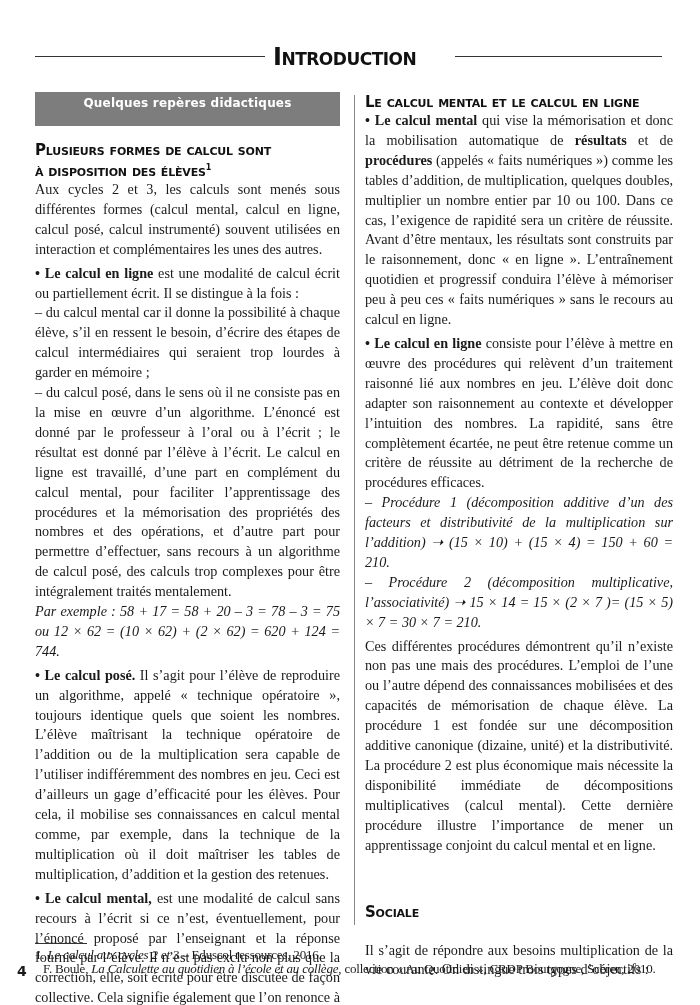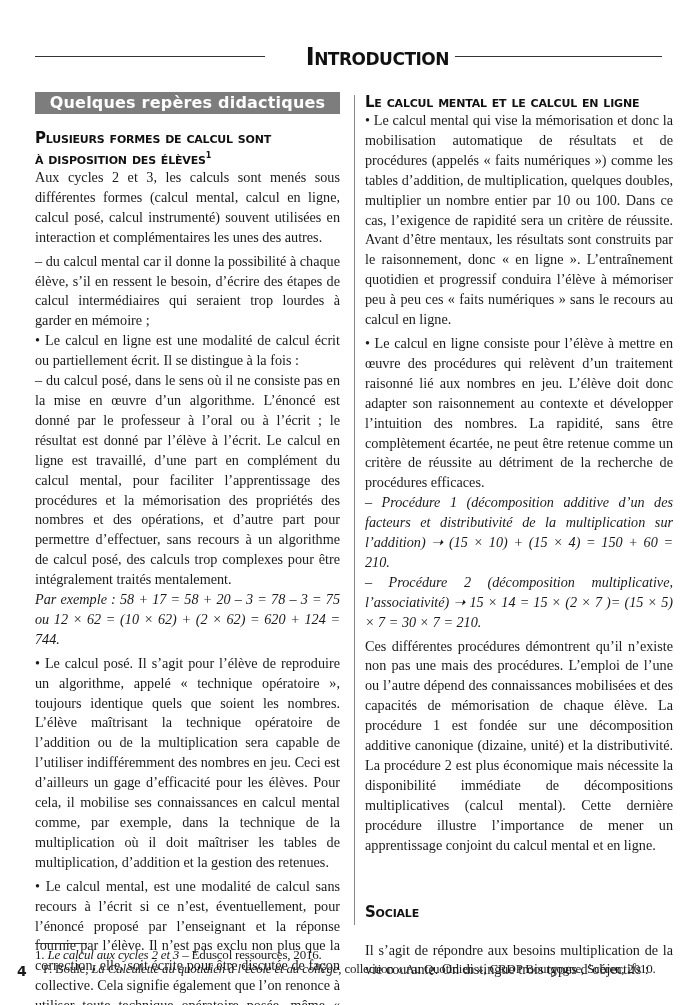--- a/index.html
+++ b/index.html
@@ -2,35 +2,35 @@
 <html><head>
 <meta charset="utf-8">
 <style>
   html, body { margin: 0; padding: 0; background: #ffffff; }
   body { width: 700px; height: 1005px; position: relative; overflow: hidden;
          font-family: "Liberation Serif", serif; color: #1a1a1a; }
   .page-header { position: absolute; left: 35px; top: 40px; width: 627px; height: 36px; }
   .page-header .rule { position: absolute; top: 16px; height: 1px; background: #333; }
   .page-header .rule.left { left: 0; width: 230px; }
   .page-header .rule.right { left: 420px; width: 207px; }
-  .page-header .title { position: absolute; left: 238px; top: 0; width: 176px; text-align: right;
+  .page-header .title { position: absolute; left: 238px; top: 0; width: 176px; text-align: left;
          font-family: "DejaVu Sans", sans-serif; font-weight: bold; font-size: 24px; letter-spacing: -0.5px;
          font-variant: small-caps; color: #111; line-height: 34px; }
   .col { position: absolute; top: 92px; width: 305px; font-size: 14.2px; line-height: 19.9px; text-align: justify; }
   .col.left { left: 35px; }
   .col.right { left: 365px; width: 308px; }
   .divider { position: absolute; left: 354px; top: 95px; width: 1px; height: 830px; background: #888; }
   .banner { background: #7d7d7d; color: #fff; text-align: center; font-family: "DejaVu Sans", sans-serif;
-            font-weight: bold; font-size: 16px; height: 22px; line-height: 22px; letter-spacing: 0.2px; }
+            font-weight: bold; font-size: 12px; height: 34px; line-height: 22px; letter-spacing: 0.2px; }
   .h2 { font-family: "DejaVu Sans", sans-serif; font-weight: bold; font-variant: small-caps;
         font-size: 15px; line-height: 17px; color: #111; text-align: left; letter-spacing: -0.2px; }
   .h2 sup { font-size: 8px; }
   p { margin: 0; }
   .para { margin-bottom: 4px; }
-  b { font-weight: normal; }
+  b { font-weight: bold; }
   .ex { font-style: italic; }
   .footnote-rule { position: absolute; left: 35px; top: 943px; width: 52px; height: 1px; background: #333; }
   .footnotes { position: absolute; left: 35px; top: 948px; width: 640px; font-size: 13px; line-height: 14px;
                font-family: "Liberation Serif", serif; letter-spacing: -0.2px; }
   .footnotes .fn2 { padding-left: 8px; }
   .page-number { position: absolute; left: 17px; top: 963px; font-family: "DejaVu Sans", sans-serif;
                  font-weight: bold; font-size: 14px; }
 </style>
 </head>
 <body>
@@ -44,22 +44,22 @@
 <div class="divider"></div>
 
 <div class="col left">
   <div class="banner">Quelques repères didactiques</div>
   <div style="height:16px"></div>
   <div class="h2">
     <span>Plusieurs formes de calcul sont</span><br>
     <span>à disposition des élèves</span><sup>1</sup>
   </div>
   <p class="para">Aux cycles 2 et 3, les calculs sont menés sous différentes formes (calcul mental, calcul en ligne, calcul posé, calcul instrumenté) souvent utilisées en interaction et complémentaires les unes des autres.</p>
+  <p><b>• Le calcul en ligne</b><span> est une modalité de calcul écrit ou partiellement écrit. Il se distingue à la fois :</span></p>
   <p>– du calcul mental car il donne la possibilité à chaque élève, s’il en ressent le besoin, d’écrire des étapes de calcul intermédiaires qui seraient trop lourdes à garder en mémoire ;</p>
-  <p><b>• Le calcul en ligne</b><span> est une modalité de calcul écrit ou partiellement écrit. Il se distingue à la fois :</span></p>
   <p>– du calcul posé, dans le sens où il ne consiste pas en la mise en œuvre d’un algorithme. L’énoncé est donné par le professeur à l’oral ou à l’écrit ; le résultat est donné par l’élève à l’écrit. Le calcul en ligne est travaillé, d’une part en complément du calcul mental, pour faciliter l’apprentissage des procédures et la mémorisation des propriétés des nombres et des opérations, et d’autre part pour permettre d’effectuer, sans recours à un algorithme de calcul posé, des calculs trop complexes pour être intégralement traités mentalement.</p>
   <p class="para ex">Par exemple : 58 + 17 = 58 + 20 – 3 = 78 – 3 = 75 ou 12 × 62 = (10 × 62) + (2 × 62) = 620 + 124 = 744.</p>
   <p class="para"><b>• Le calcul posé.</b><span> Il s’agit pour l’élève de reproduire un algorithme, appelé « technique opératoire », toujours identique quels que soient les nombres. L’élève maîtrisant la technique opératoire de l’addition ou de la multiplication sera capable de l’utiliser indifféremment des nombres en jeu. Ceci est d’ailleurs un gage d’efficacité pour les élèves. Pour cela, il mobilise ses connaissances en calcul mental comme, par exemple, dans la technique de la multiplication où il doit maîtriser les tables de multiplication, d’addition et la gestion des retenues.</span></p>
   <p class="para"><b>• Le calcul mental,</b><span> est une modalité de calcul sans recours à l’écrit si ce n’est, éventuellement, pour l’énoncé proposé par l’enseignant et la réponse fournie par l’élève. Il n’est pas exclu non plus que la correction, elle, soit écrite pour être discutée de façon collective. Cela signifie également que l’on renonce à utiliser toute technique opératoire posée, même « dans la tête ».</span></p>
 
 </div>
 
 <div class="col right">
   <div class="h2" style="margin-top:2px;margin-bottom:0;">Le calcul mental et le calcul en ligne</div>
   <p class="para"><b>• Le calcul mental</b><span> qui vise la mémorisation et donc la mobilisation automatique de </span><b>résultats</b><span> et de </span><b>procédures</b><span> (appelés « faits numériques ») comme les tables d’addition, de multiplication, quelques doubles, multiplier un nombre entier par 10 ou 100.  Dans ce cas, l’exigence de rapidité sera un critère de réussite. Avant d’être mentaux, les résultats sont construits par le raisonnement, donc « en ligne ». L’entraînement quotidien et progressif conduira l’élève à mémoriser peu à peu ces « faits numériques » sans le recours au calcul en ligne.</span></p>

